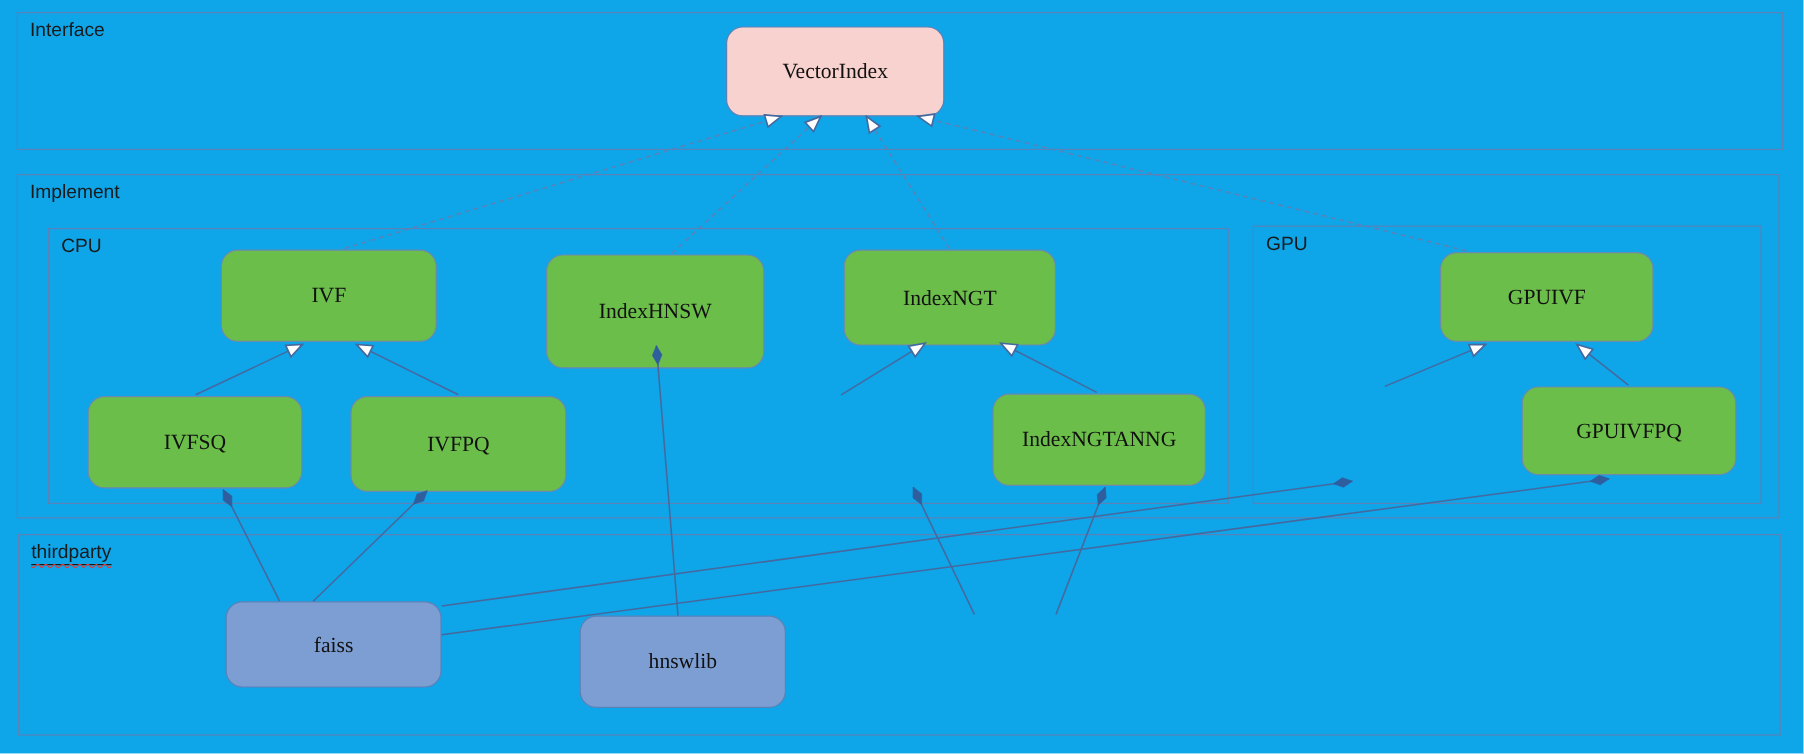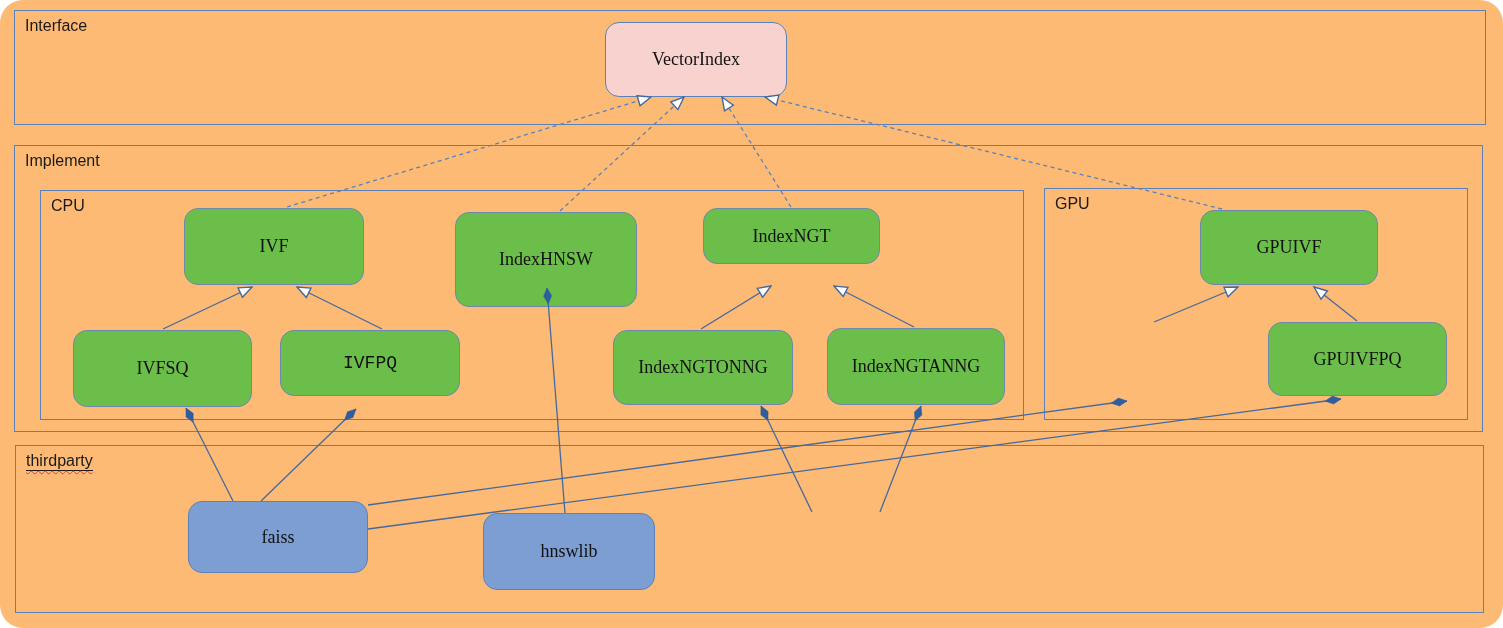--- a/index.html
+++ b/index.html
@@ -1,22 +1,21 @@
 <!DOCTYPE html>
 <html><head>
 <meta charset="utf-8">
 <style>
   html,body{margin:0;padding:0;background:#ffffff;}
   .stage{
     position:relative;
     width:1503px;height:628px;
-    background:#fdba74;
+    background:#0ea5e9;
     font-family:"Liberation Sans", sans-serif;
     overflow:hidden;
-    border-radius:23px;
   }
   .container{
     position:absolute;
     border:1.5px solid #5b82b8;
     background:transparent;
     box-sizing:border-box;
   }
   .clabel{
     position:absolute;
     top:6px;left:10px;
@@ -82,39 +81,36 @@
   </div>
 
   <div class="node pink" style="left:605px;top:22px;width:182px;height:75px;">
     <span>VectorIndex</span>
   </div>
 
   <div class="node green" style="left:455px;top:212px;width:182px;height:95px;font-family:Liberation Serif, serif;">
     <span>IndexHNSW</span>
   </div>
 
-  <div class="node green" style="left:703px;top:208px;width:177px;height:56px;">
+  <div class="node green" style="left:703px;top:208px;width:177px;height:80px;">
     <span>IndexNGT</span>
   </div>
 
   <div class="node green" style="left:1172px;top:210px;width:178px;height:75px;margin-left:28px;">
     <span>GPUIVF</span>
   </div>
 
   <div class="node green" style="left:73px;top:330px;width:179px;height:77px;">
     <span>IVFSQ</span>
   </div>
 
-  <div class="node green" style="left:280px;top:330px;width:180px;height:66px;font-family:Liberation Mono, monospace;">
+  <div class="node green" style="left:292px;top:330px;width:180px;height:80px;">
     <span>IVFPQ</span>
   </div>
 
-  <div class="node green" style="left:613px;top:330px;width:180px;height:75px;">
-    <span>IndexNGTONNG</span>
-  </div>
 
   <div class="node green" style="left:827px;top:328px;width:178px;height:77px;text-align:center;">
     <span>IndexNGTANNG</span>
   </div>
 
 
   <div class="node green" style="left:1268px;top:322px;width:179px;height:74px;">
     <span>GPUIVFPQ</span>
   </div>
 

